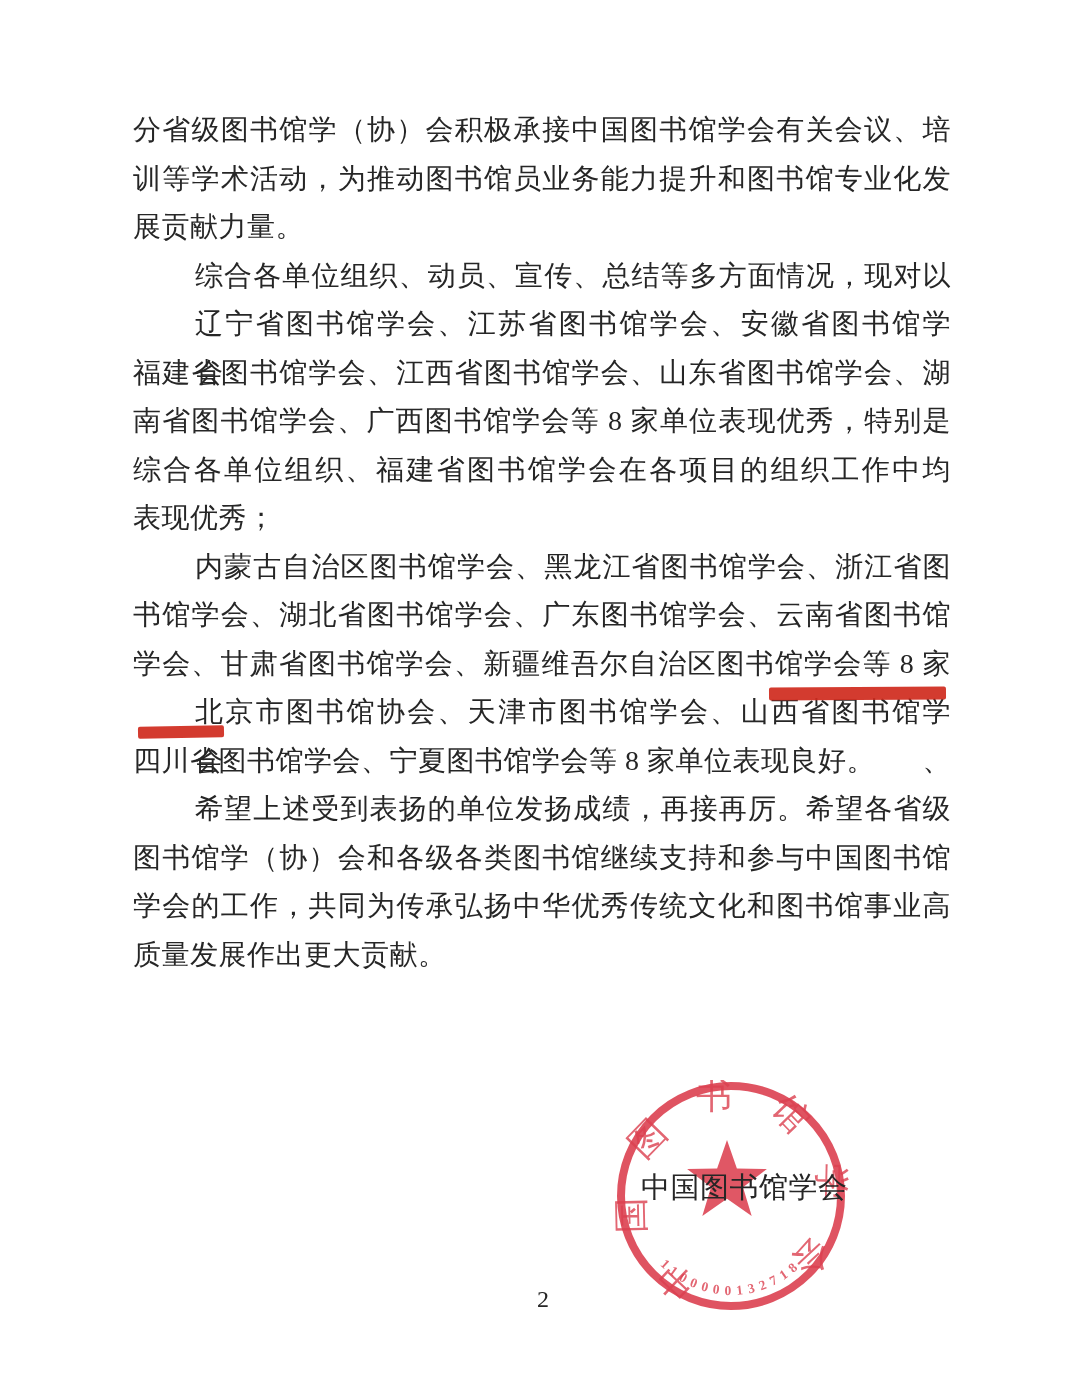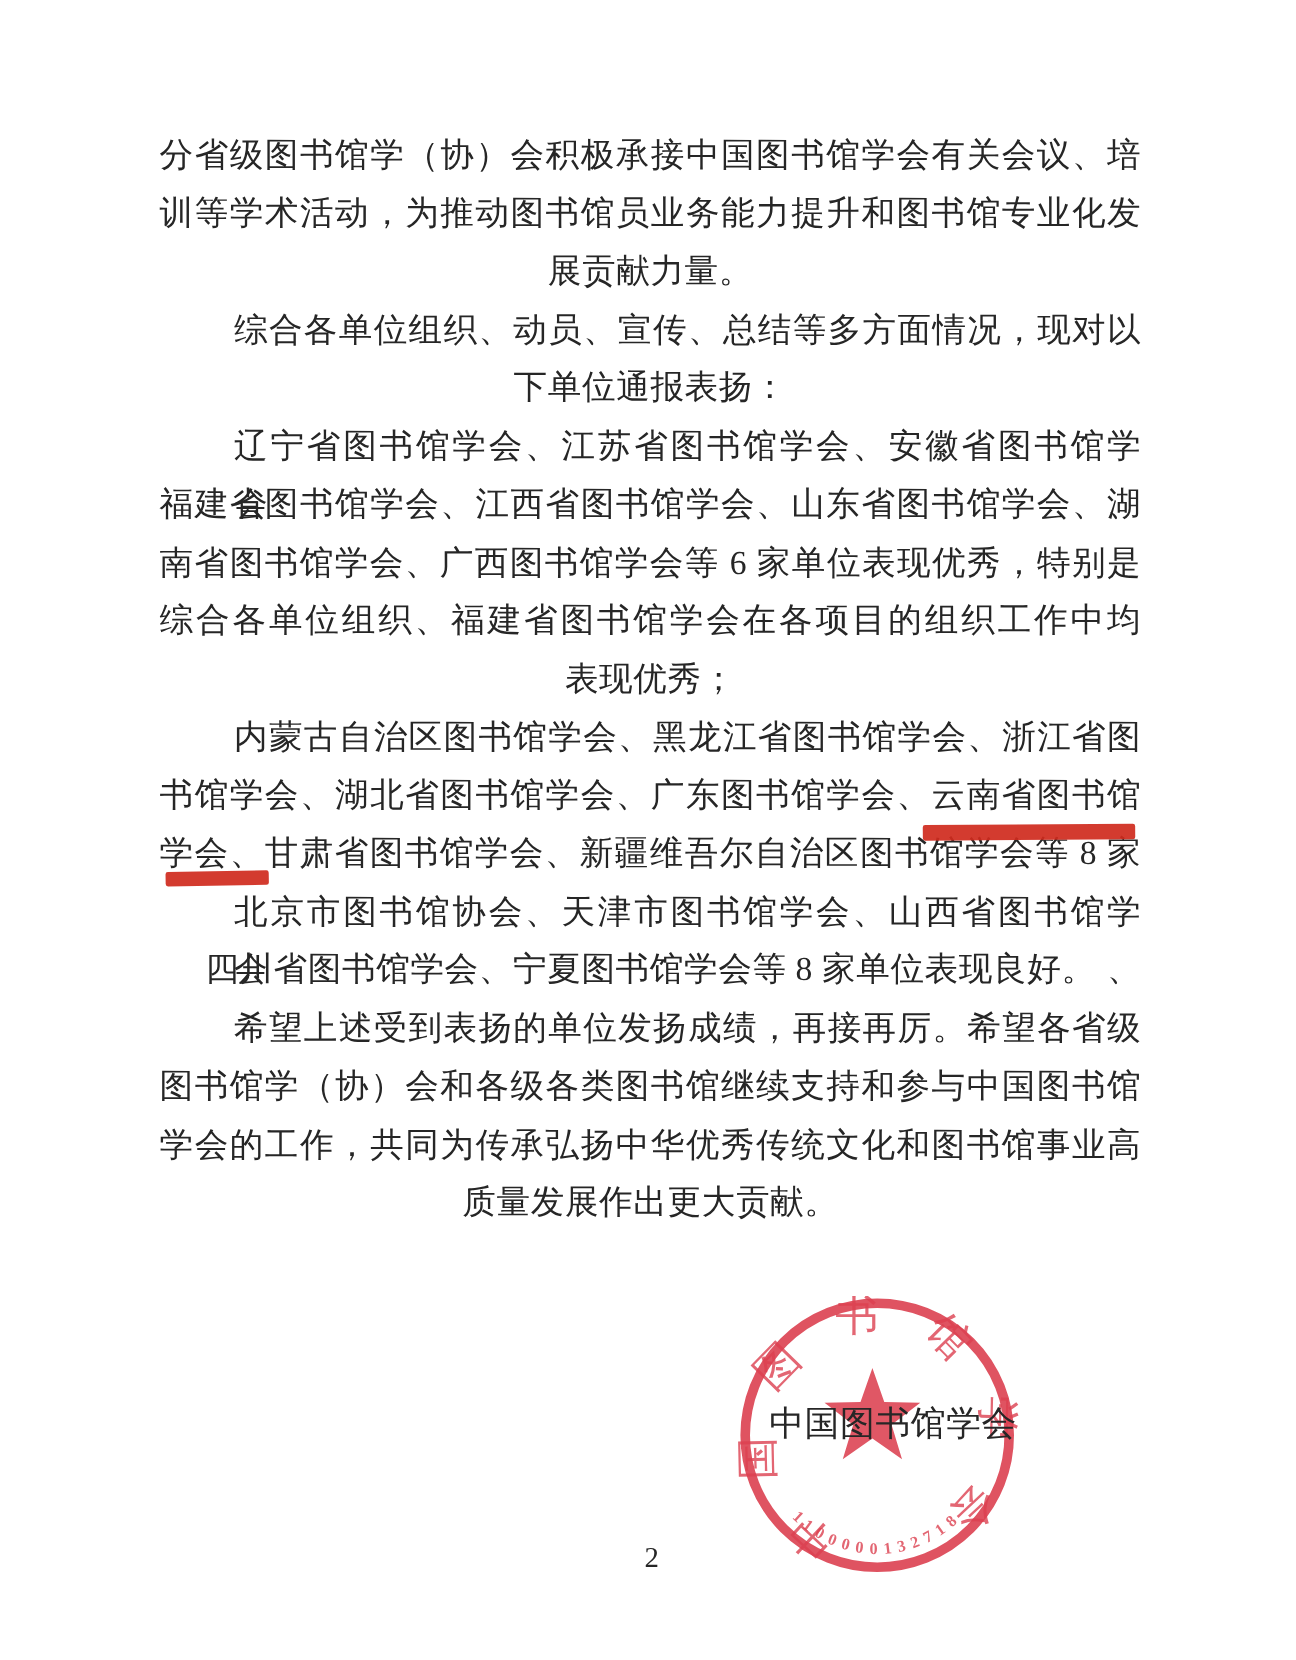--- a/index.html
+++ b/index.html
@@ -21,21 +21,21 @@
   .body-text{
     position:absolute;left:133px;top:106px;width:818px;
   }
   .line{
     height:48.5px;
     line-height:48.5px;
     font-size:28px;
     letter-spacing:0.5px;
     color:var(--text-ink);
     white-space:nowrap;
-    text-align:center;
+    text-align:left;
   }
   .line.fill{
     white-space:normal;
     text-align:justify;
     text-align-last:justify;
     text-justify:inter-character;
   }
   .line.indent{padding-left:62px;}
   
   .red-mark{
@@ -74,24 +74,23 @@
 </head>
 <body>
 
 <div class="page">
 
   <div class="body-text">
       <div class="line fill">分省级图书馆学（协）会积极承接中国图书馆学会有关会议、培</div>
       <div class="line fill">训等学术活动，为推动图书馆员业务能力提升和图书馆专业化发</div>
       <div class="line">展贡献力量。</div>
       <div class="line indent fill">综合各单位组织、动员、宣传、总结等多方面情况，现对以</div>
-      <div class="line">下单位通报表扬：</div>
       <div class="line indent fill">辽宁省图书馆学会、江苏省图书馆学会、安徽省图书馆学会、</div>
       <div class="line fill">福建省图书馆学会、江西省图书馆学会、山东省图书馆学会、湖</div>
-      <div class="line fill">南省图书馆学会、广西图书馆学会等 6 家单位表现优秀，特别是</div>
+      <div class="line fill">南省图书馆学会、广西图书馆学会等 8 家单位表现优秀，特别是</div>
       <div class="line fill">综合各单位组织、福建省图书馆学会在各项目的组织工作中均</div>
       <div class="line">表现优秀；</div>
       <div class="line indent fill">内蒙古自治区图书馆学会、黑龙江省图书馆学会、浙江省图</div>
       <div class="line fill">书馆学会、湖北省图书馆学会、广东图书馆学会、云南省图书馆</div>
       <div class="line fill">学会、甘肃省图书馆学会、新疆维吾尔自治区图书馆学会等 8 家</div>
       <div class="line indent fill">北京市图书馆协会、天津市图书馆学会、山西省图书馆学会、</div>
       <div class="line">四川省图书馆学会、宁夏图书馆学会等 8 家单位表现良好。</div>
       <div class="line indent fill">希望上述受到表扬的单位发扬成绩，再接再厉。希望各省级</div>
       <div class="line fill">图书馆学（协）会和各级各类图书馆继续支持和参与中国图书馆</div>
       <div class="line fill">学会的工作，共同为传承弘扬中华优秀传统文化和图书馆事业高</div>

